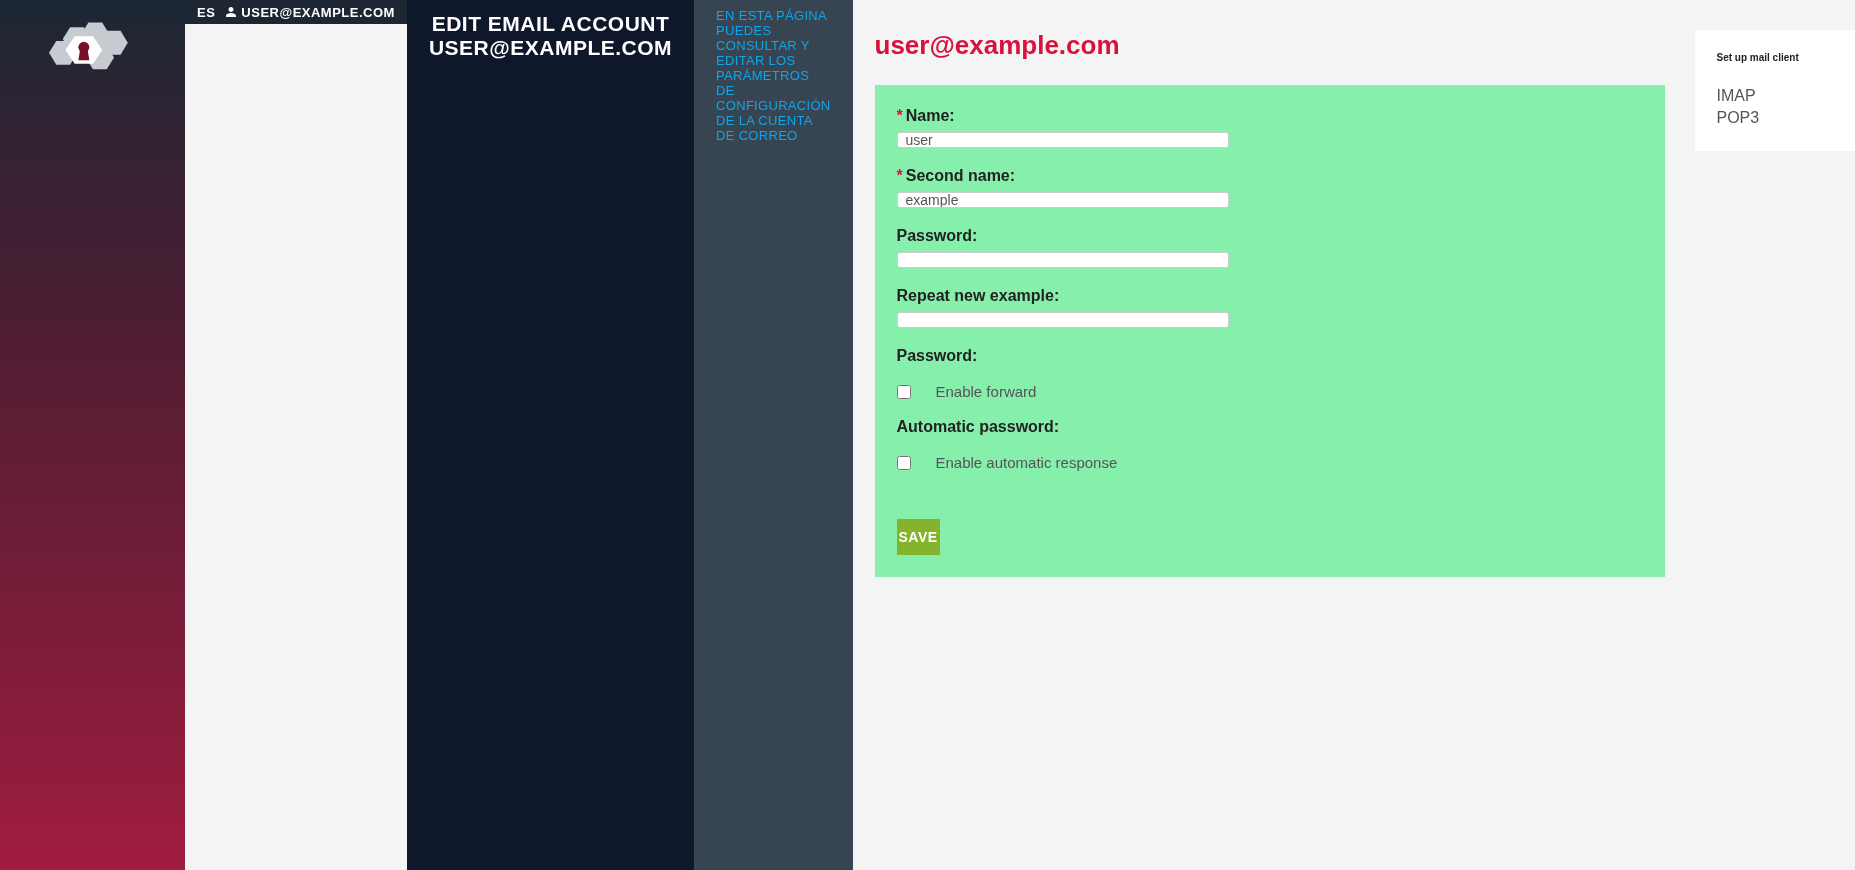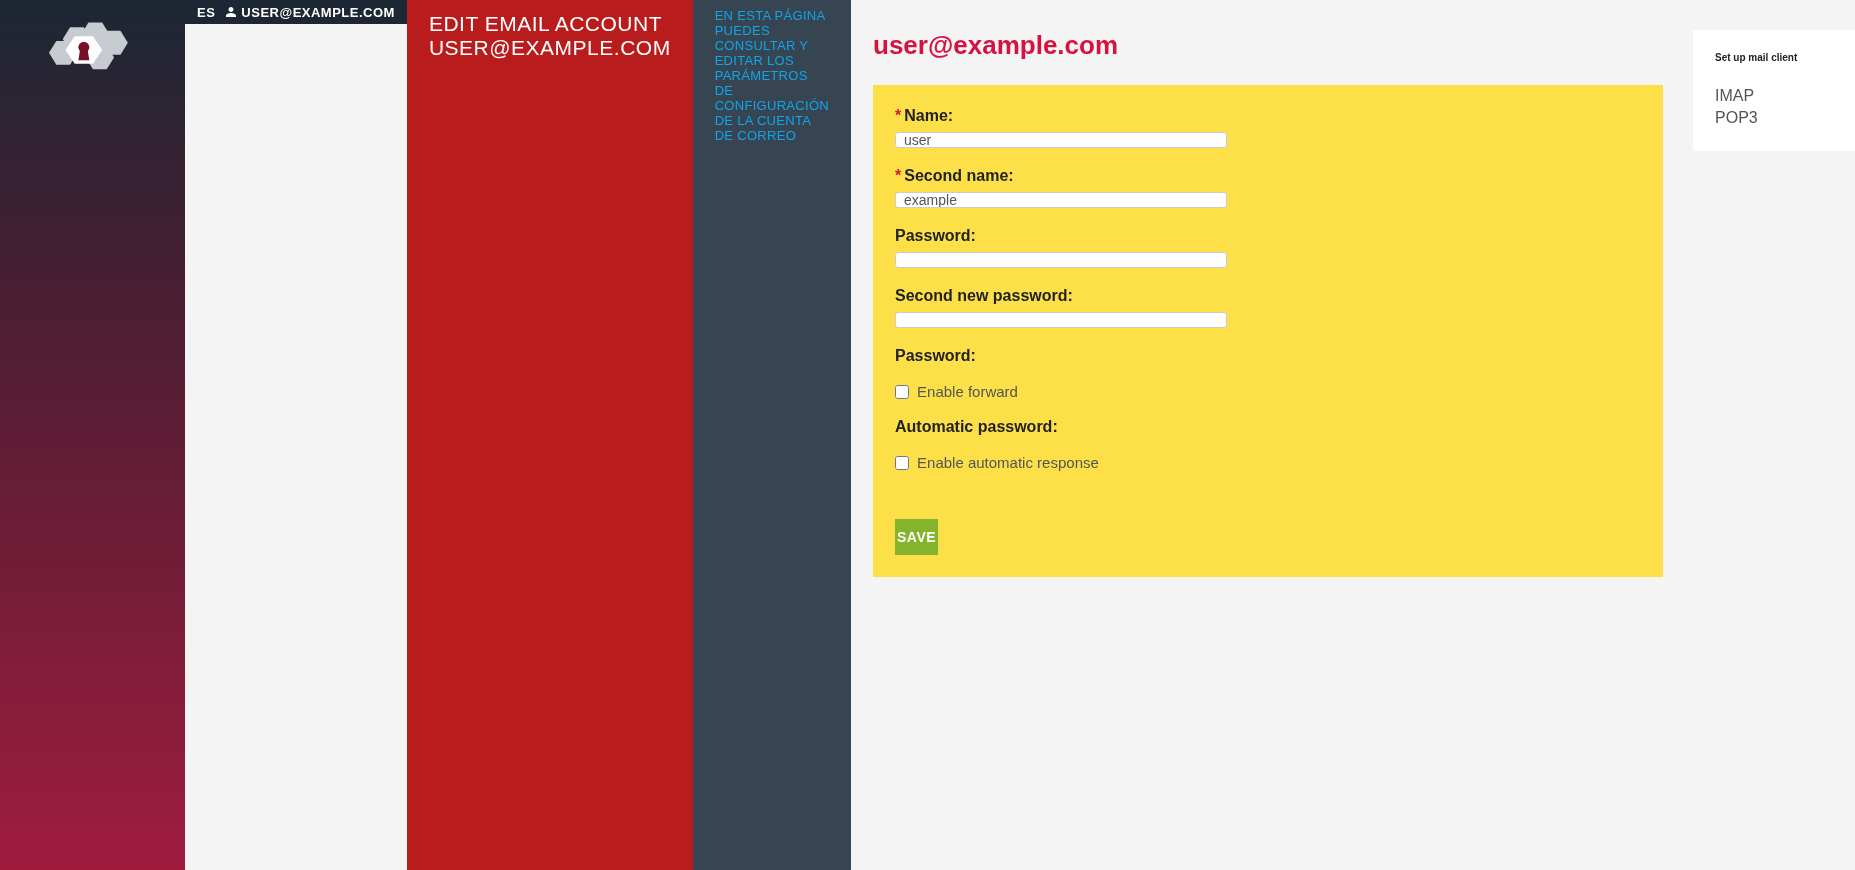--- a/index.html
+++ b/index.html
@@ -43,28 +43,29 @@
     font-weight:700;
     letter-spacing:0.5px;
     gap: 10px;
   }
   .topbar .lang { cursor:pointer; }
   .topbar .user { display:flex; align-items:center; gap:4px; cursor:pointer; }
   .topbar .user svg { width:12px; height:12px; fill:#fff; }
 
   
   .titlebar {
-    background:#b91c1c;
+    background:#0f172a;
     color:#fff;
     padding: 12px 22px;
     font-size:21px;
-    font-weight:400;
+    font-weight:700;
     letter-spacing:0.5px;
     font-family: 'Arial Narrow', Arial, sans-serif;
     font-stretch: condensed;
+    text-align: center;
   }
   .subtitlebar {
     background:#374553;
     color:#0ea5e9;
     padding: 8px 22px;
     font-size:13px;
     letter-spacing:0.3px;
   }
 
   
@@ -81,21 +82,21 @@
   .email-heading {
     color:#d8123f;
     font-size:26px;
     font-weight:700;
     margin-bottom: 24px;
     font-family: 'Arial Narrow', Arial, sans-serif;
     font-stretch: condensed;
   }
   
   .card {
-    background:#fde047;
+    background:#86efac;
     padding: 22px;
   }
   
   .form-group { margin-bottom: 18px; }
   .form-group-extra { margin-bottom: 48px; }
   .form-label {
     font-size:16px;
     font-weight:700;
     color:#222;
     display:block;
@@ -106,21 +107,21 @@
   .req { color:#d8123f; margin-right:3px; }
   .form-input {
     width: 332px;
     height: 16px;
     border:1px solid #ccc;
     border-radius:3px;
     padding: 4px 8px;
     font-size:14px;
     color:#555;
   }
-  .check-row { display:flex; align-items:center; gap:8px; margin-top:18px; }
+  .check-row { display:flex; align-items:center; gap:25px; margin-top:18px; }
   .check-row input[type=checkbox]{ width:14px; height:14px; }
   .check-row label { color:#555; font-size:15px; }
 
   .btn-save {
     background:#83b42b;
     color:#fff;
     border:none;
     padding: 10px 2px;
     font-size:14px;
     font-weight:700;
@@ -211,21 +212,21 @@
             <label class="form-label"><span class="req">*</span><span>Second name:</span></label>
             <input type="text" class="form-input" value="example" style="">
           </div>
 
           <div class="form-group">
             <label class="form-label">Password:</label>
             <input type="password" class="form-input" value="" style="">
           </div>
 
           <div class="form-group">
-            <label class="form-label">Second new password:</label>
+            <label class="form-label">Repeat new example:</label>
             <input type="password" class="form-input" value="" style="">
           </div>
 
           <div class="form-group">
             <label class="form-label">Password:</label>
             <div class="check-row">
               <input type="checkbox" id="cbforward" style="">
               <label for="cbforward">Enable forward</label>
             </div>
           </div>

